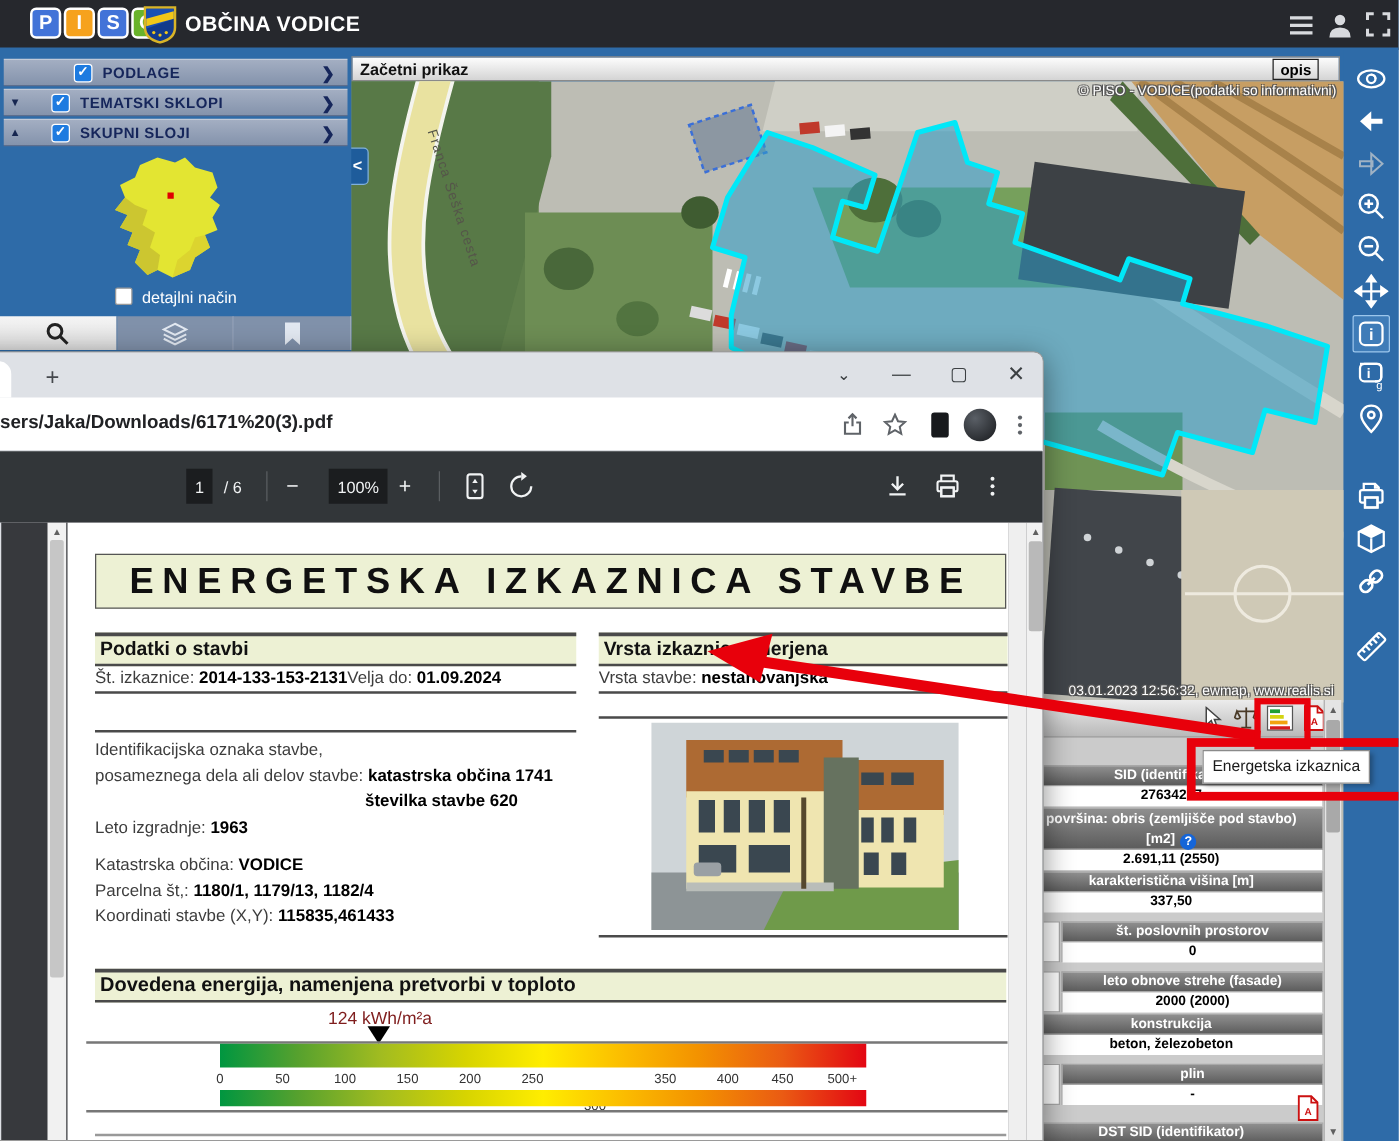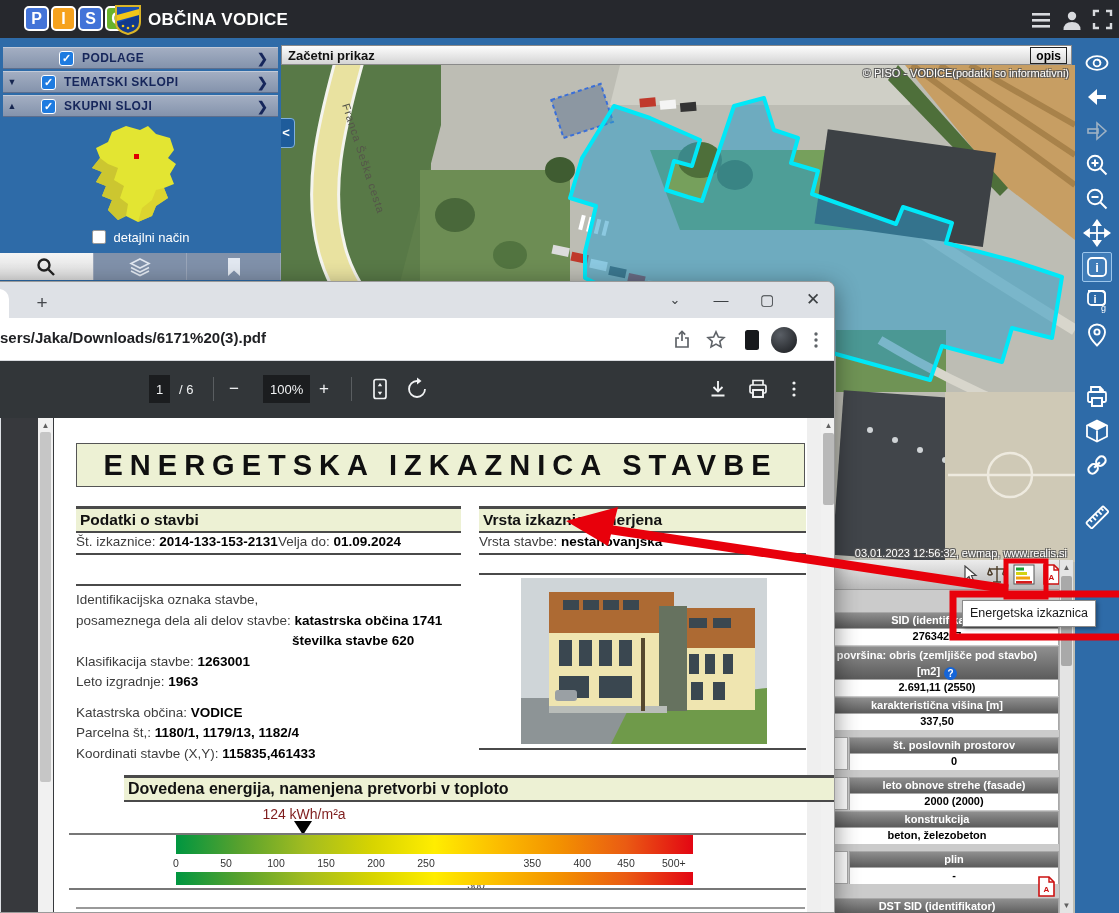--- a/index.html
+++ b/index.html
@@ -23,21 +23,21 @@
   .side-label { color:#16265b; font-weight:bold; font-size:12px; letter-spacing:.4px; flex:1; }
   .side-chev { color:#16265b; font-weight:bold; font-size:13px; padding-right:10px; }
   #detail-row { left:0; top:190px; width:281px; text-align:center; color:#fff; font-size:13px; }
   #detail-check { display:inline-block; width:14px; height:14px; background:#fff; border:1px solid #999; border-radius:2px; vertical-align:-2px; margin-right:8px; }
   #side-tabs { left:0; top:213px; width:281px; height:27px; display:flex; }
   .side-tab { flex:1; display:flex; align-items:center; justify-content:center; border-right:1px solid #9aa6ba; cursor:pointer; background:#8091aa; }
   .side-tab.active { background:linear-gradient(#f5f5f5,#dcdcdc); }
 
   
   #map-area { left:281px; top:45px; width:794px; height:868px; z-index:1; }
-  #map-header { position:absolute; left:0; top:0; width:791px; height:20px; background:linear-gradient(#fdfdfd,#d4d4d4); border:1px solid #8a8a8a; display:flex; align-items:center; justify-content:space-between; padding:0 4px 0 6px; }
+  #map-header { position:absolute; left:0; top:0; width:791px; height:20px; background:linear-gradient(#fdfdfd,#d4d4d4); border:1px solid #8a8a8a; display:flex; align-items:center; justify-content:space-between; padding:0 16px 0 6px; }
   #map-title { font-weight:bold; font-size:13px; color:#111; }
   #opis-btn { border:1px solid #222; background:linear-gradient(#fafafa,#d8d8d8); font-weight:bold; font-size:12px; padding:0 5px; height:17px; line-height:16px; cursor:pointer; }
   #map-canvas { position:absolute; left:0; top:20px; width:794px; height:848px; }
   .map-attr { position:absolute; color:#fff; font-size:11px; text-shadow:-1px -1px 0 #555,1px -1px 0 #555,-1px 1px 0 #555,1px 1px 0 #555; z-index:3; }
   #collapse-tab { position:absolute; left:-4px; top:73px; width:18px; height:30px; background:#1e5c9b; border:1px solid #7fb0dd; border-radius:4px; color:#fff; font-weight:bold; font-size:13px; text-align:center; line-height:28px; cursor:pointer; z-index:3; }
 
   
   #right-toolbar { left:1075px; top:40px; width:44px; height:873px; background:#2e6ba8; z-index:10; }
   .rt-btn { position:absolute; left:7px; width:30px; height:30px; display:flex; align-items:center; justify-content:center; cursor:pointer; }
   .rt-btn.selected { border:1px solid #9cc6ec; background:#3f7cb8; border-radius:2px; }
@@ -548,21 +548,20 @@
 
         <div class="sec-hdr" style="left:22px;top:88px;width:385px;">Podatki o stavbi</div>
         <div class="abs pdftext" style="left:22px;top:116px;width:385px;border-bottom:2px solid #4a4a4a;padding-bottom:4px;">
           <span>Št. izkaznice: </span><span class="pv">2014-133-153-2131</span><span>Velja do: </span><span class="pv">01.09.2024</span>
         </div>
         <div class="rule" style="left:22px;top:166px;width:385px;height:1.5px;"></div>
         <div class="abs pdftext" style="left:22px;top:172px;width:400px;line-height:20.5px;">
           <div><span>Identifikacijska oznaka stavbe,</span></div>
           <div><span>posameznega dela ali delov stavbe: </span><span class="pv">katastrska občina 1741</span></div>
           <div style="padding-left:216px;"><span class="pv">številka stavbe 620</span></div>
-          <div><span>Klasifikacija stavbe: </span><span class="pv">1263001</span></div>
           <div><span>Leto izgradnje: </span><span class="pv">1963</span></div>
           <div style="height:10px;"></div>
           <div><span>Katastrska občina: </span><span class="pv">VODICE</span></div>
           <div><span>Parcelna št,: </span><span class="pv">1180/1, 1179/13, 1182/4</span></div>
           <div><span>Koordinati stavbe (X,Y): </span><span class="pv">115835,461433</span></div>
         </div>
 
         <div class="sec-hdr" style="left:425px;top:88px;width:327px;">Vrsta izkaznice: merjena</div>
         <div class="abs pdftext" style="left:425px;top:116px;width:327px;border-bottom:2px solid #4a4a4a;padding-bottom:4px;">
           <span>Vrsta stavbe: </span><span class="pv">nestanovanjska</span>
@@ -597,21 +596,21 @@
               <rect x="170" y="104" width="12" height="18"></rect>
                 <rect x="192" y="104" width="12" height="18"></rect>
             </g>
             <rect x="28" y="128" width="118" height="7" fill="#b9bdb9"></rect>
             <rect x="34" y="112" width="22" height="11" rx="3" fill="#9aa0a4"></rect>
             <rect x="120" y="60" width="4" height="73" fill="#55482e"></rect>
           </svg>
         </div>
         <div class="rule" style="left:425px;top:330px;width:327px;height:1.5px;"></div>
 
-        <div class="sec-hdr" style="left:22px;top:357px;width:729px;font-size:16px;margin-left:48px;">Dovedena energija, namenjena pretvorbi v toploto</div>
+        <div class="sec-hdr" style="left:22px;top:357px;width:729px;font-size:16px;">Dovedena energija, namenjena pretvorbi v toploto</div>
         <div class="abs" style="left:175px;top:388px;width:150px;text-align:center;font-size:14px;color:#7f1d1d;">124 kWh/m²a</div>
         <div class="abs" style="left:240px;top:403px;width:0;height:0;border-left:9px solid transparent;border-right:9px solid transparent;border-top:14px solid #000;"></div>
         <div class="rule" style="left:15px;top:415px;width:737px;height:2px;background:#777;"></div>
         <div class="abs" style="left:122px;top:417px;width:517px;height:19px;background:linear-gradient(90deg,#009640,#56a12e 12%,#a2bc20 25%,#d7d400 38%,#ffed00 50%,#fbba00 63%,#f39200 74%,#ea5b13 87%,#e30613);"></div>
         <div class="abs" style="left:122px;top:436px;width:517px;height:18px;">
           <span class="abs" style="left:-15px;width:30px;text-align:center;font-size:10.5px;color:#333;top:3px;left:0px;transform:translateX(-50%);">0</span>
           <span class="abs" style="width:30px;text-align:center;font-size:10.5px;color:#333;top:3px;left:50px;transform:translateX(-50%);">50</span>
           <span class="abs" style="width:30px;text-align:center;font-size:10.5px;color:#333;top:3px;left:100px;transform:translateX(-50%);">100</span>
           <span class="abs" style="width:30px;text-align:center;font-size:10.5px;color:#333;top:3px;left:150px;transform:translateX(-50%);">150</span>
           <span class="abs" style="width:30px;text-align:center;font-size:10.5px;color:#333;top:3px;left:200px;transform:translateX(-50%);">200</span>

